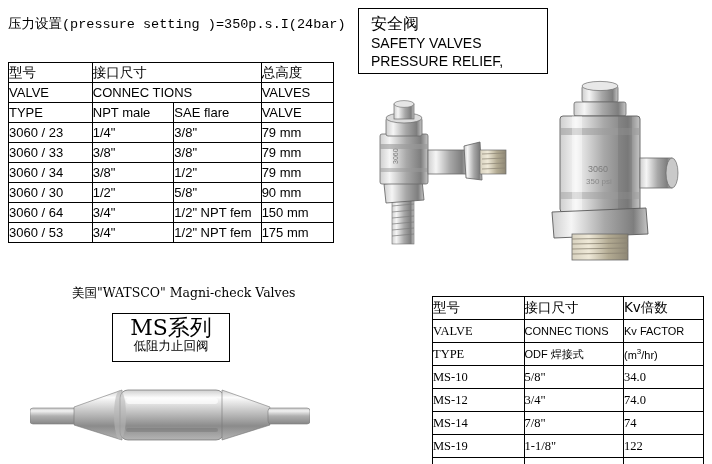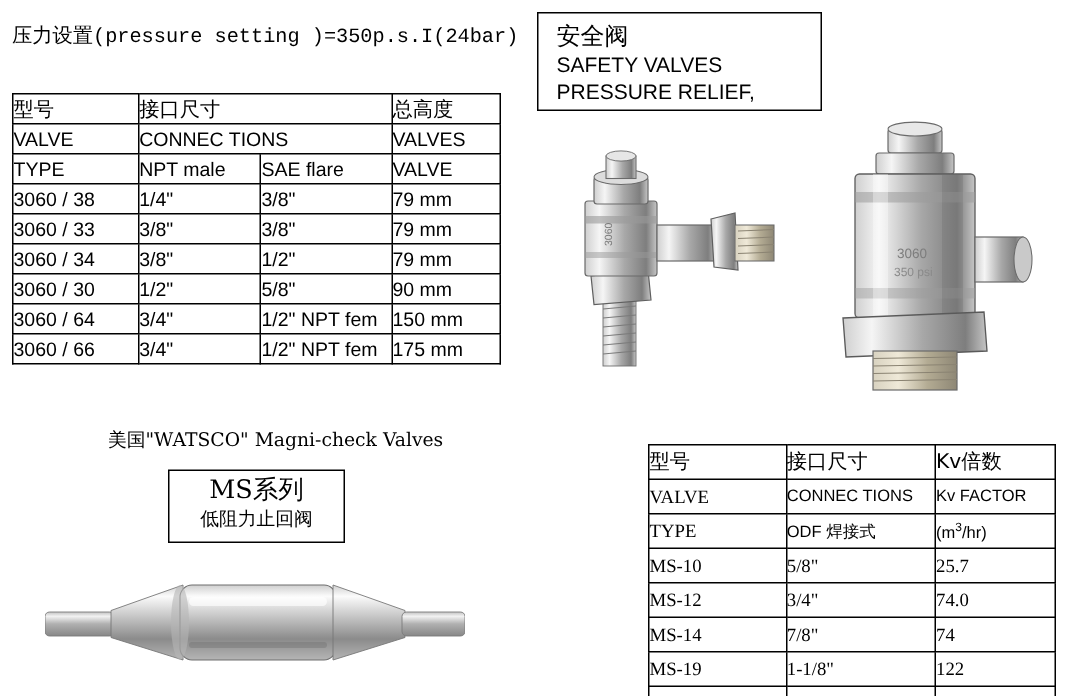--- a/index.html
+++ b/index.html
@@ -94,21 +94,21 @@
     top: 313px;
     width: 118px;
     height: 49px;
     border: 1.5px solid #000;
     background: #fff;
     text-align: center;
     box-sizing: border-box;
     padding-top: 3px;
   }
   #ms-title-box .big {
-    font-size: 17px;
+    font-size: 22px;
     font-family: "DejaVu Serif", serif;
     line-height: 21px;
   }
   #ms-title-box .small {
     font-size: 12.5px;
     font-family: "DejaVu Sans", sans-serif;
     line-height: 16px;
   }
 
   
@@ -124,21 +124,21 @@
   }
   #kv-table td.cn { font-family: "DejaVu Sans", sans-serif; font-size: 13.5px; }
   #kv-table td.sm { font-size: 11px; font-family: "Liberation Sans", sans-serif; }
   #kv-table .col-1 { width: 92px; }
   #kv-table .col-2 { width: 100px; }
   #kv-table .col-3 { width: 80px; margin-top: 37px; }
   sup { font-size: 8px; vertical-align: super; }
 
   
   #safety-valve-photo {
-    left: 356px;
+    left: 346px;
     top: 72px;
     width: 336px;
     height: 190px;
   }
   
   #ms-valve-photo {
     left: 30px;
     top: 378px;
     width: 280px;
     height: 74px;
@@ -168,21 +168,21 @@
       <td colspan="2">CONNEC TIONS</td>
       <td>VALVES</td>
     </tr>
     <tr>
       <td>TYPE</td>
       <td class="col-npt">NPT male</td>
       <td class="col-sae">SAE flare</td>
       <td>VALVE</td>
     </tr>
     <tr>
-      <td>3060 / 38</td>
+      <td>3060 / 23</td>
       <td>1/4"</td>
       <td>3/8"</td>
       <td>79 mm</td>
     </tr>
     <tr>
       <td>3060 / 33</td>
       <td>3/8"</td>
       <td>3/8"</td>
       <td>79 mm</td>
     </tr>
@@ -198,21 +198,21 @@
       <td>5/8"</td>
       <td>90 mm</td>
     </tr>
     <tr>
       <td>3060 / 64</td>
       <td>3/4"</td>
       <td>1/2" NPT fem</td>
       <td>150 mm</td>
     </tr>
     <tr>
-      <td>3060 / 66</td>
+      <td>3060 / 53</td>
       <td>3/4"</td>
       <td>1/2" NPT fem</td>
       <td>175 mm</td>
     </tr>
   </tbody>
     </table>
 </div>
 
 <div class="abs" id="watsco-caption">美国"WATSCO" Magni-check Valves</div>
 
@@ -235,21 +235,21 @@
       <td class="sm">Kv FACTOR</td>
     </tr>
     <tr>
       <td>TYPE</td>
       <td class="cn sm">ODF 焊接式</td>
       <td class="sm"><span>(m</span><sup>3</sup><span>/hr)</span></td>
     </tr>
     <tr>
       <td>MS-10</td>
       <td>5/8"</td>
-      <td>25.7</td>
+      <td>34.0</td>
     </tr>
     <tr>
       <td>MS-12</td>
       <td>3/4"</td>
       <td>74.0</td>
     </tr>
     <tr>
       <td>MS-14</td>
       <td>7/8"</td>
       <td>74</td>

